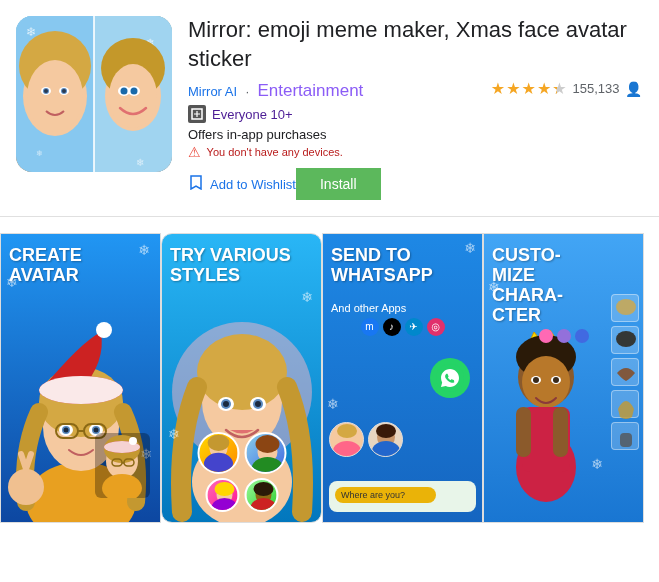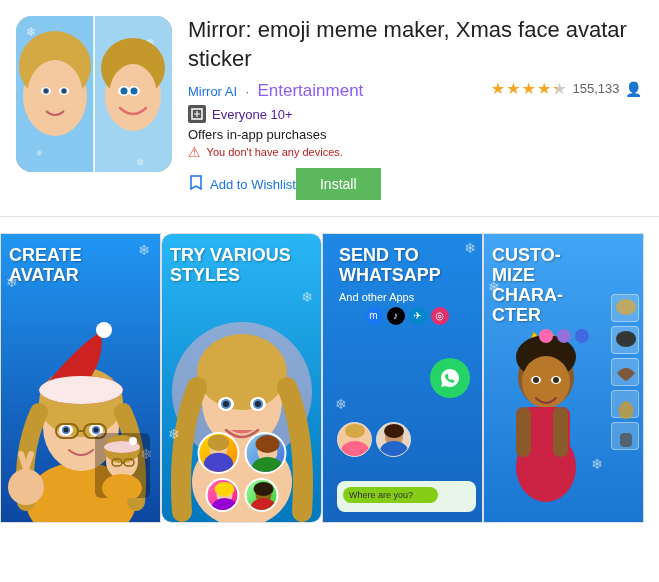--- a/index.html
+++ b/index.html
@@ -236,21 +236,20 @@
 
     
     .ss2-bg {
       background: linear-gradient(180deg, #29b6f6 0%, #0277bd 100%);
       border-radius: 11px;
     }
 
     
     .ss3-bg {
       background: linear-gradient(180deg, #1e88e5 0%, #1565c0 100%);
-      padding-left: 8px;
     }
 
     
     .ss4-bg {
       background: linear-gradient(180deg, #42a5f5 0%, #1976d2 100%);
     }
 
     .ss-title {
       font-size: 18px;
       font-weight: 900;
@@ -263,21 +262,21 @@
       text-shadow: 1px 1px 2px rgba(0,0,0,0.3);
     }
 
     .ss-subtitle {
       font-size: 11px;
       font-weight: 400;
       color: white;
       text-align: left;
       width: 100%;
       z-index: 2;
-      margin-top: 5px;
+      margin-top: 16px;
     }
 
     
     .snowflake-deco {
       position: absolute;
       color: rgba(255,255,255,0.6);
       font-size: 14px;
       z-index: 3;
     }
 
@@ -623,21 +622,21 @@
         <div class="ss-subtitle">And other Apps</div>
 
         <div class="social-icons-row">
           <div class="social-icon-circle" style="background:#1877f2;">m</div>
           <div class="social-icon-circle" style="background:#000;">♪</div>
           <div class="social-icon-circle" style="background:#0088cc;">✈</div>
           <div class="social-icon-circle" style="background:#e1306c;">◎</div>
         </div>
 
         <div style="position:absolute;bottom:10px;left:6px;right:6px;background:#e8f5e9;border-radius:8px;padding:6px;z-index:3;">
-          <div style="background:#84cc16;border-radius:8px;padding:3px 6px;font-size:9px;color:#333;margin-bottom:3px;max-width:75%;">
+          <div style="background:#eab308;border-radius:8px;padding:3px 6px;font-size:9px;color:#333;margin-bottom:3px;max-width:75%;">
             <span>Where are you?</span>
           </div>
         </div>
 
         <div class="whatsapp-icon-sim">
           <svg width="28" height="28" viewBox="0 0 28 28" xmlns="http://www.w3.org/2000/svg">
             <circle cx="14" cy="14" r="14" fill="#25d366"></circle>
             <path d="M14 5C9.03 5 5 9.03 5 14c0 1.59.42 3.08 1.15 4.38L5 23l4.72-1.12C10.97 22.58 12.46 23 14 23c4.97 0 9-4.03 9-9s-4.03-9-9-9zm4.5 12.7c-.2.54-.97 1-1.56 1.12-.42.08-.97.14-2.82-.6-2.36-.93-3.88-3.33-4-3.48-.12-.15-1-1.33-1-2.54 0-1.22.64-1.81.87-2.06.23-.25.5-.31.67-.31h.48c.15 0 .36-.06.56.43l.81 2.02c.07.17.03.38-.04.53l-.38.56c-.08.12-.17.24-.07.47.5.95 1.25 1.75 2.2 2.26.22.12.35.1.48-.06l.57-.72c.13-.17.28-.2.47-.13l1.94.91c.22.1.35.15.4.24.04.09.04.52-.15 1.05z" fill="white"></path>
           </svg>
         </div>

